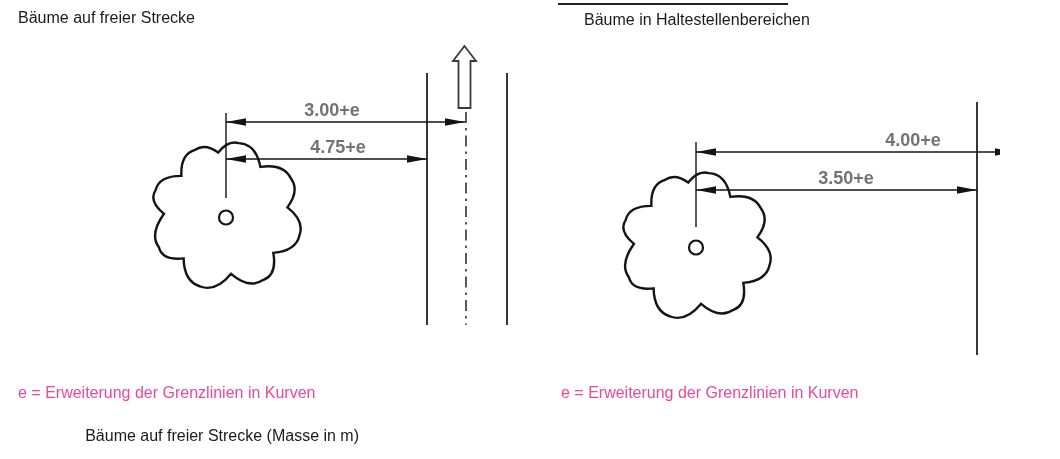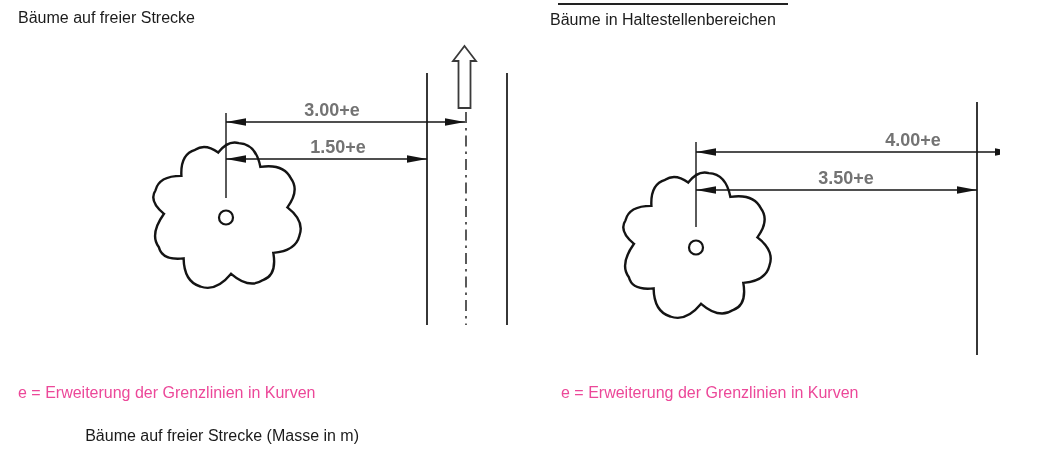--- a/index.html
+++ b/index.html
@@ -106,31 +106,31 @@
 
       <line x1="1057" y1="102" x2="1057" y2="355" class="ink" stroke-width="1.7"></line>
 
       <path d="M 1017,78 L 1029,94 L 1023.3,94 L 1023.3,141 L 1011.3,141 L 1011.3,94 L 1005.5,94 Z" fill="#ffffff" stroke="#3a3a3a" stroke-width="1.8" stroke-linejoin="miter"></path>
     </g>
   </svg>
 
   <div class="abs title" style="left:18px;top:9px">Bäume auf freier Strecke</div>
 
   <div class="abs dim-label" style="left:332px;top:101px">3.00+e</div>
-  <div class="abs dim-label" style="left:338px;top:138px">1.50+e</div>
+  <div class="abs dim-label" style="left:338px;top:138px">4.75+e</div>
 
   <div class="abs legend" style="left:18px;top:384px">e = Erweiterung der Grenzlinien in Kurven</div>
 
   <div class="abs caption" style="left:18px;top:427px">
     <span class="cap-num">Abb. 18</span>
     <span>Bäume auf freier Strecke (Masse in m)</span>
   </div>
 
   <div class="abs rule-artifact" style="left:558px;top:3px;width:230px"></div>
-  <div class="abs title" style="left:550px;top:11px">Bäume in Haltestellenbereichen</div>
+  <div class="abs title" style="left:584px;top:11px">Bäume in Haltestellenbereichen</div>
 
   <div class="abs dim-label" style="left:913px;top:131px">4.00+e</div>
   <div class="abs dim-label" style="left:846px;top:169px">3.50+e</div>
 
   <div class="abs legend" style="left:561px;top:384px">e = Erweiterung der Grenzlinien in Kurven</div>
 
 
 </div>
 
 </body></html>

